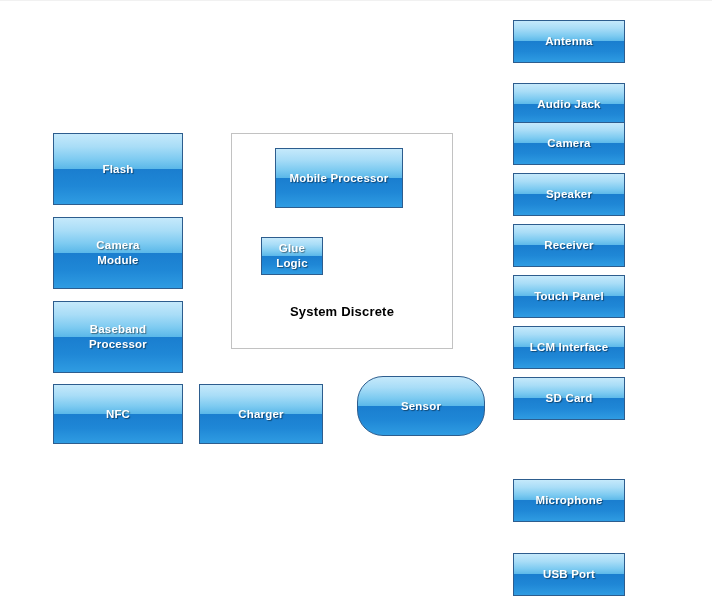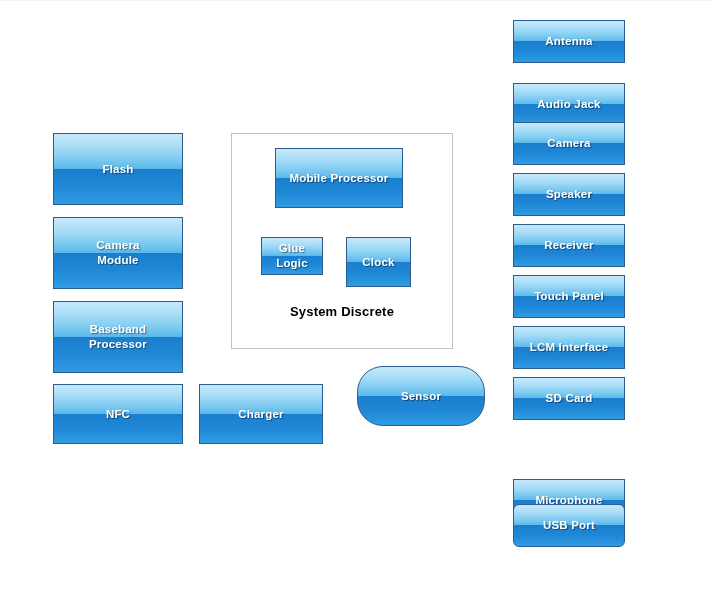--- a/index.html
+++ b/index.html
@@ -146,33 +146,30 @@
   </div>
 
   <div class="block" id="block-mobile-processor">
     <span class="block-label">Mobile Processor</span>
   </div>
 
   <div class="block" id="block-glue-logic">
     <span class="block-label"><span>Glue</span><br><span>Logic</span></span>
   </div>
 
-  <div class="block" id="block-clock">
-    <span class="block-label">Clock</span>
-  </div>
 
   <div class="block row-bottom" style="left:53px;  top:383px; width:130px;">
     <span class="block-label">NFC</span>
   </div>
 
   <div class="block row-bottom" style="left:199px; top:383px; width:124px;">
     <span class="block-label">Charger</span>
   </div>
 
-  <div class="block row-bottom" style="left:357px; top:365px; width:128px;border-radius:26px;">
+  <div class="block row-bottom" style="left:357px; top:375px; width:128px;border-radius:26px;">
     <span class="block-label">Sensor</span>
   </div>
 
   <div class="block col-right" style="top:19px;">
     <span class="block-label">Antenna</span>
   </div>
 
   <div class="block col-right" style="top:70px;margin-top:12px;">
     <span class="block-label">Audio Jack</span>
   </div>
@@ -199,17 +196,17 @@
 
   <div class="block col-right" style="top:376px;">
     <span class="block-label">SD Card</span>
   </div>
 
 
   <div class="block col-right" style="top:478px;">
     <span class="block-label">Microphone</span>
   </div>
 
-  <div class="block col-right" style="top:503px;border-radius:6px;">
+  <div class="block col-right" style="top:552px;">
     <span class="block-label">USB Port</span>
   </div>
 
 </div>
 
 </body></html>

